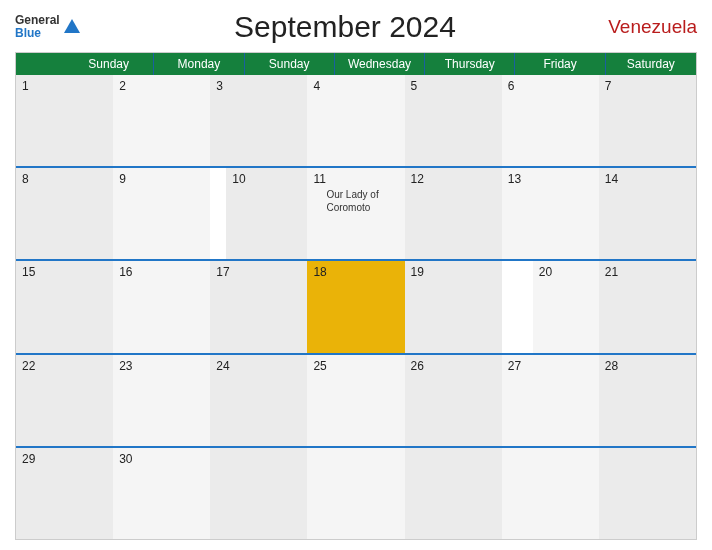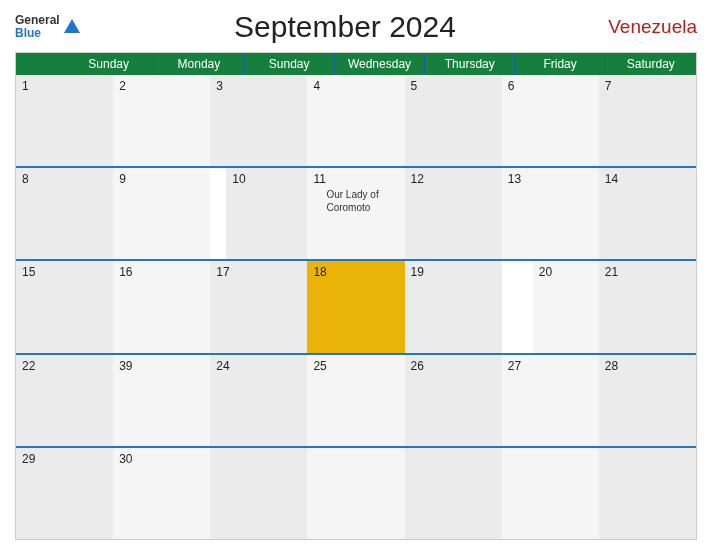--- a/index.html
+++ b/index.html
@@ -216,21 +216,21 @@
           </div>
           <div class="day-cell" style="background: rgb(235, 235, 235);">
             <span class="day-num">21</span>
           </div>
         </div>
         <div class="week">
           <div class="day-cell" style="background: rgb(235, 235, 235);">
             <span class="day-num">22</span>
           </div>
           <div class="day-cell" style="background: rgb(245, 245, 245);">
-            <span class="day-num">39</span>
+            <span class="day-num">23</span>
           </div>
           <div class="day-cell" style="background: rgb(235, 235, 235);">
             <span class="day-num">24</span>
           </div>
           <div class="day-cell" style="background: rgb(245, 245, 245);">
             <span class="day-num">25</span>
           </div>
           <div class="day-cell" style="background: rgb(235, 235, 235);">
             <span class="day-num">26</span>
           </div>

